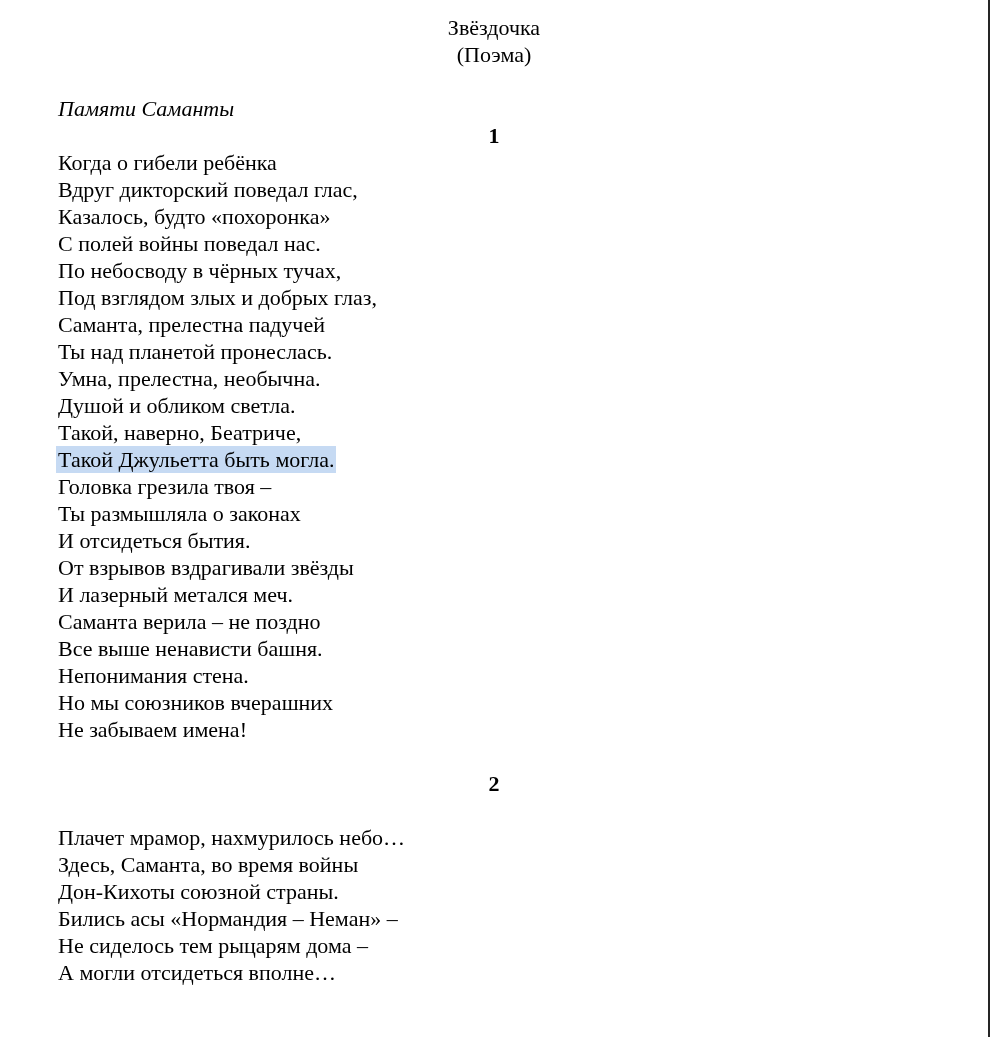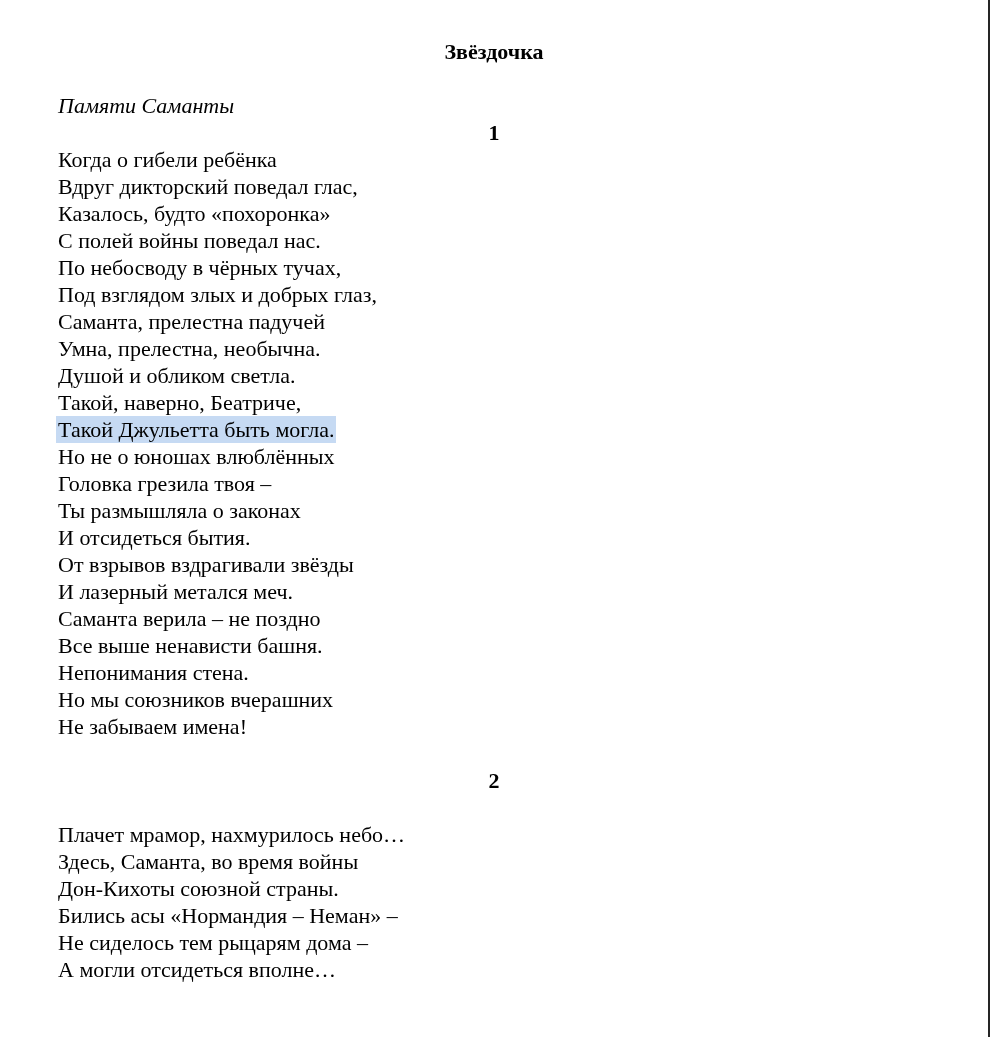--- a/index.html
+++ b/index.html
@@ -20,54 +20,55 @@
     width: 2px;
     height: 100%;
     background: #252525;
   }
   .content {
     position: absolute;
     left: 58px;
     right: 61px;
     top: 14px;
   }
-  .title-line { text-align: center; font-weight: bold; margin-top: 24px; }
+  .title-line { text-align: center; font-weight: normal; }
   .spacer { height: 27px; }
   .dedication { text-align: left; font-style: italic; }
   .section-number { text-align: center; font-weight: bold; }
   .line { white-space: pre; min-height: 27px; }
   .hl { padding: 1px 2px; margin: -1px -2px; }
 </style>
 </head>
 <body>
 
 <div class="page-edge"></div>
 
 <div class="content">
   <div class="title-line">Звёздочка</div>
+  <div class="title-line">(Поэма)</div>
 
   <div class="spacer"></div>
 
   <div class="dedication">Памяти Саманты</div>
 
   <div>
     <div class="section-number">1</div>
     <div class="stanza">
         <div class="line">Когда о гибели ребёнка</div>
         <div class="line">Вдруг дикторский поведал глас,</div>
         <div class="line">Казалось, будто «похоронка»</div>
         <div class="line">С полей войны поведал нас.</div>
         <div class="line">По небосводу в чёрных тучах,</div>
         <div class="line">Под взглядом злых и добрых глаз,</div>
         <div class="line">Саманта, прелестна падучей</div>
+        <div class="line">Ты над планетой пронеслась.</div>
         <div class="line">Умна, прелестна, необычна.</div>
         <div class="line">Душой и обликом светла.</div>
         <div class="line">Такой, наверно, Беатриче,</div>
         <div class="line"><span class="hl" style="background: rgb(198, 218, 243); text-align: center;">Такой Джульетта быть могла.</span></div>
-        <div class="line">Но не о юношах влюблённых</div>
         <div class="line">Головка грезила твоя –</div>
         <div class="line">Ты размышляла о законах</div>
         <div class="line">И отсидеться бытия.</div>
         <div class="line">От взрывов вздрагивали звёзды</div>
         <div class="line">И лазерный метался меч.</div>
         <div class="line">Саманта верила – не поздно</div>
         <div class="line">Все выше ненависти башня.</div>
         <div class="line">Непонимания стена.</div>
         <div class="line">Но мы союзников вчерашних</div>
         <div class="line">Не забываем имена!</div>

